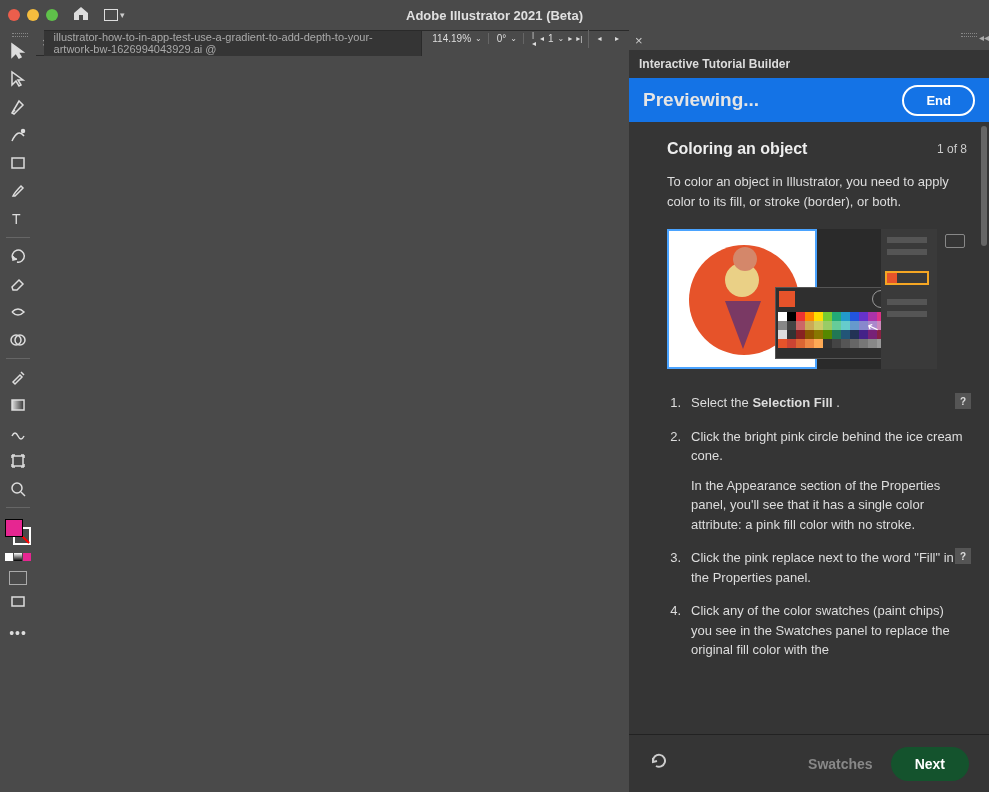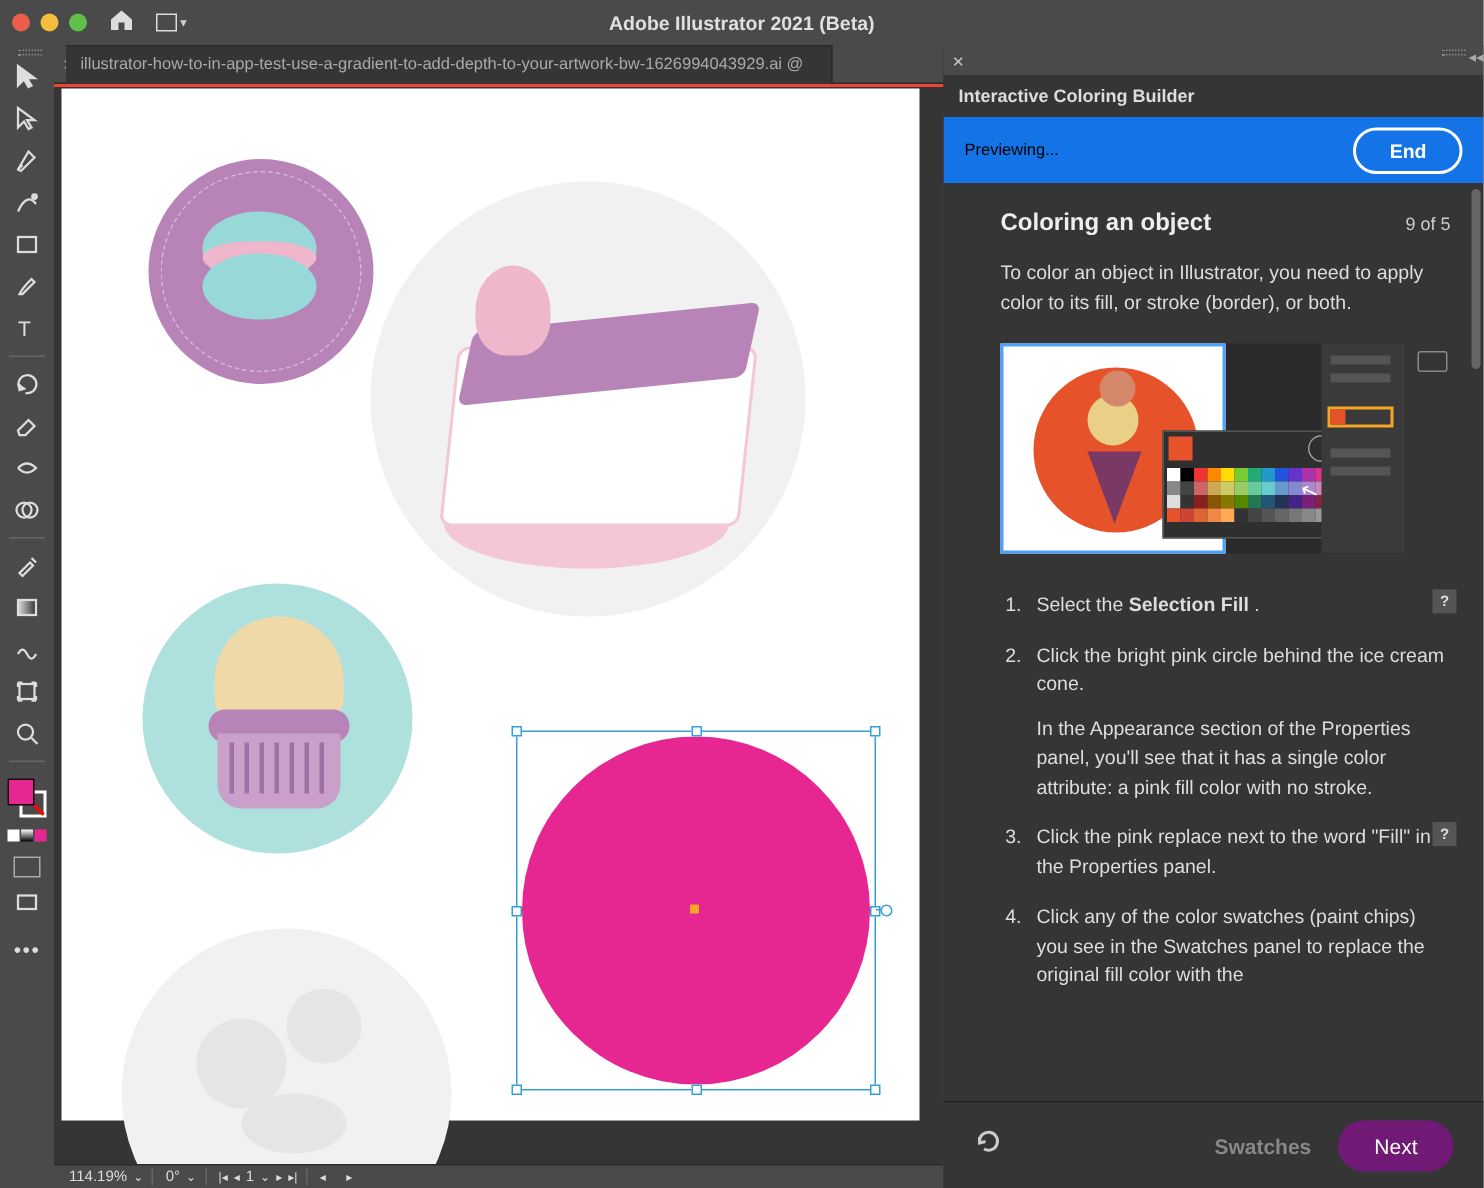--- a/index.html
+++ b/index.html
@@ -41,21 +41,21 @@
 .stroke-sq::after { content: ""; position: absolute; top: -3px; left: -3px; right: -3px; bottom: -3px; border: 1px solid red; transform: rotate(45deg); clip-path: polygon(0 45%, 100% 45%, 100% 55%, 0 55%); background: red; }
 .color-modes { display: flex; gap: 1px; margin-top: 2px; }
 .cm { width: 8px; height: 8px; }
 .cm1 { background: #fff; }
 .cm2 { background: linear-gradient(#fff,#000); }
 .cm3 { background: #e62691; }
 .screen-modes { margin-top: 4px; width: 18px; height: 14px; border: 1px solid #aaa; }
 .edit-dots { margin-top: 6px; color: #ddd; font-size: 14px; letter-spacing: 1px; }
 
 
-.doc-area { flex: 1; display: flex; flex-direction: column; background: #4a4a4a; min-width: 0; }
+.doc-area { flex: 1; display: flex; background: #4a4a4a; min-width: 0; }
 .tabbar { height: 26px; background: #4a4a4a; display: flex; align-items: center; border-bottom: 1px solid #2a2a2a; }
 .doc-tab { height: 26px; background: #353535; color: #aaa; font-size: 11px; padding: 0 18px 0 10px; display: flex; align-items: center; border-top: 1px solid #2a2a2a; border-right: 1px solid #2a2a2a; position: relative; }
 .doc-tab-x { position: absolute; left: -12px; color: #aaa; font-size: 13px; }
 
 .breadcrumb { height: 22px; background: #353535; display: flex; align-items: center; padding: 0 8px; gap: 8px; font-size: 11px; color: #ccc; border-bottom: 1px solid #2a2a2a; }
 
 .canvas-wrap { flex: 1; background: #353535; position: relative; overflow: hidden; }
 .red-line { position: absolute; top: 0; left: 0; right: 0; height: 2px; background: #e43; }
 .artboard { position: absolute; top: 3px; left: 5px; width: 572px; height: 688px; background: #fff; }
 
@@ -63,21 +63,21 @@
 .statusbar { height: 16px; background: #4a4a4a; display: flex; align-items: center; font-size: 10px; color: #ddd; gap: 2px; padding: 0 4px; border-top: 1px solid #2a2a2a; }
 .stat-seg { padding: 0 6px; border-right: 1px solid #666; display: flex; align-items: center; gap: 4px; }
 .stat-center { flex: 1; text-align: center; }
 .tri { font-size: 8px; }
 
 
 .right-panel { width: 360px; background: #353535; display: flex; flex-direction: column; }
 .panel-close-tab { height: 20px; background: #4a4a4a; display: flex; align-items: center; padding: 0 6px; }
 .panel-title-bar { height: 28px; background: #353535; color: #ddd; font-size: 12px; font-weight: 700; display: flex; align-items: center; padding: 0 10px; }
 .preview-bar { height: 44px; background: #1473e6; display: flex; align-items: center; justify-content: space-between; padding: 0 14px; }
-.preview-text { color: #000000; font-size: 11px; font-weight: 400; }
+.preview-text { color: #e5e5e5; font-size: 19px; font-weight: 700; }
 .end-btn { border: 2px solid #fff; color: #fff; background: transparent; border-radius: 18px; padding: 6px 22px; font-size: 13px; font-weight: 600; cursor: pointer; }
 
 .tutorial-body { flex: 1; overflow-y: auto; padding: 18px 22px 10px 38px; position: relative; }
 .tutorial-body::after { content: ""; position: absolute; right: 2px; top: 4px; width: 6px; height: 120px; background: #666; border-radius: 3px; }
 .tut-header { display: flex; justify-content: space-between; align-items: center; margin-bottom: 14px; }
 .tut-title { font-size: 16px; font-weight: 700; color: #eee; }
 .tut-page { font-size: 12px; color: #ccc; }
 .tut-desc { font-size: 13px; color: #ddd; line-height: 1.5; margin-bottom: 18px; }
 
 .tut-image { width: 270px; height: 140px; background: #2a2a2a; position: relative; margin-bottom: 24px; }
@@ -100,21 +100,21 @@
 .step { display: flex; gap: 10px; margin-bottom: 14px; line-height: 1.5; position: relative; }
 .step-num { min-width: 14px; text-align: right; }
 .step-txt { flex: 1; }
 .step-txt b { font-weight: 700; }
 .sub-txt { margin-top: 10px; }
 .help-q { position: absolute; right: -4px; top: 0; width: 16px; height: 16px; background: #555; color: #ddd; font-size: 10px; display: flex; align-items: center; justify-content: center; font-weight: 700; }
 
 .tutorial-footer { height: 58px; border-top: 1px solid #222; display: flex; align-items: center; justify-content: space-between; padding: 0 20px; background: #353535; }
 .refresh { color: #ccc; font-size: 18px; }
 .prev-btn { color: #888; font-size: 14px; font-weight: 600; margin-left: auto; margin-right: 18px; }
-.next-btn { background: #701a75; color: #fff; border: none; border-radius: 18px; padding: 9px 24px; font-size: 14px; font-weight: 400; cursor: pointer; }
+.next-btn { background: #14532d; color: #fff; border: none; border-radius: 18px; padding: 9px 24px; font-size: 14px; font-weight: 700; cursor: pointer; }
 
 
 .coin { position: absolute; border-radius: 50%; }
 .c-purple { left: 58px; top: 47px; width: 150px; height: 150px; background: #b884b8; }
 .c-purple-in { left: 66px; top: 55px; width: 134px; height: 134px; border: 1px dashed #d9b9d9; border-radius: 50%; position: absolute; }
 .mac1 { position: absolute; left: 94px; top: 82px; width: 76px; height: 50px; background: #98d8d8; border-radius: 40px / 26px; }
 .mac-crack { position: absolute; left: 94px; top: 102px; width: 76px; height: 22px; background: #eeb7cc; border-radius: 40px / 14px; }
 .mac2 { position: absolute; left: 94px; top: 110px; width: 76px; height: 44px; background: #98d8d8; border-radius: 40px / 24px; }
 
 .c-grey-lg { left: 206px; top: 62px; width: 290px; height: 290px; background: #f1f1f1; position: absolute; border-radius: 50%; }
@@ -353,30 +353,30 @@
           <span class="tri">▸|</span>
         </div>
       <div class="stat-seg" style="border:none"><span class="tri">◂</span>&nbsp;&nbsp;<span class="tri">▸</span></div>
     </div>
   </div>
 
   <div class="right-panel">
     <div class="panel-close-tab">
         <span style="color:#ccc;font-size:13px">×</span>
       </div>
-    <div class="panel-title-bar">Interactive Coloring Builder</div>
+    <div class="panel-title-bar">Interactive Tutorial Builder</div>
     <div class="preview-bar">
       <span class="preview-text">Previewing...</span>
       <button class="end-btn">End</button>
     </div>
 
     <div class="tutorial-body">
       <div class="tut-header">
         <div class="tut-title">Coloring an object</div>
-        <div class="tut-page">9 of 5</div>
+        <div class="tut-page">1 of 8</div>
       </div>
       <div class="tut-desc">To color an object in Illustrator, you need to apply color to its fill, or stroke (border), or both.</div>
 
       <div class="tut-image">
         <div class="tut-img-left">
           <div class="tut-img-circle"></div>
           <div class="tut-cone"></div>
           <div class="tut-scoop1"></div>
           <div class="tut-scoop2"></div>
         </div>

